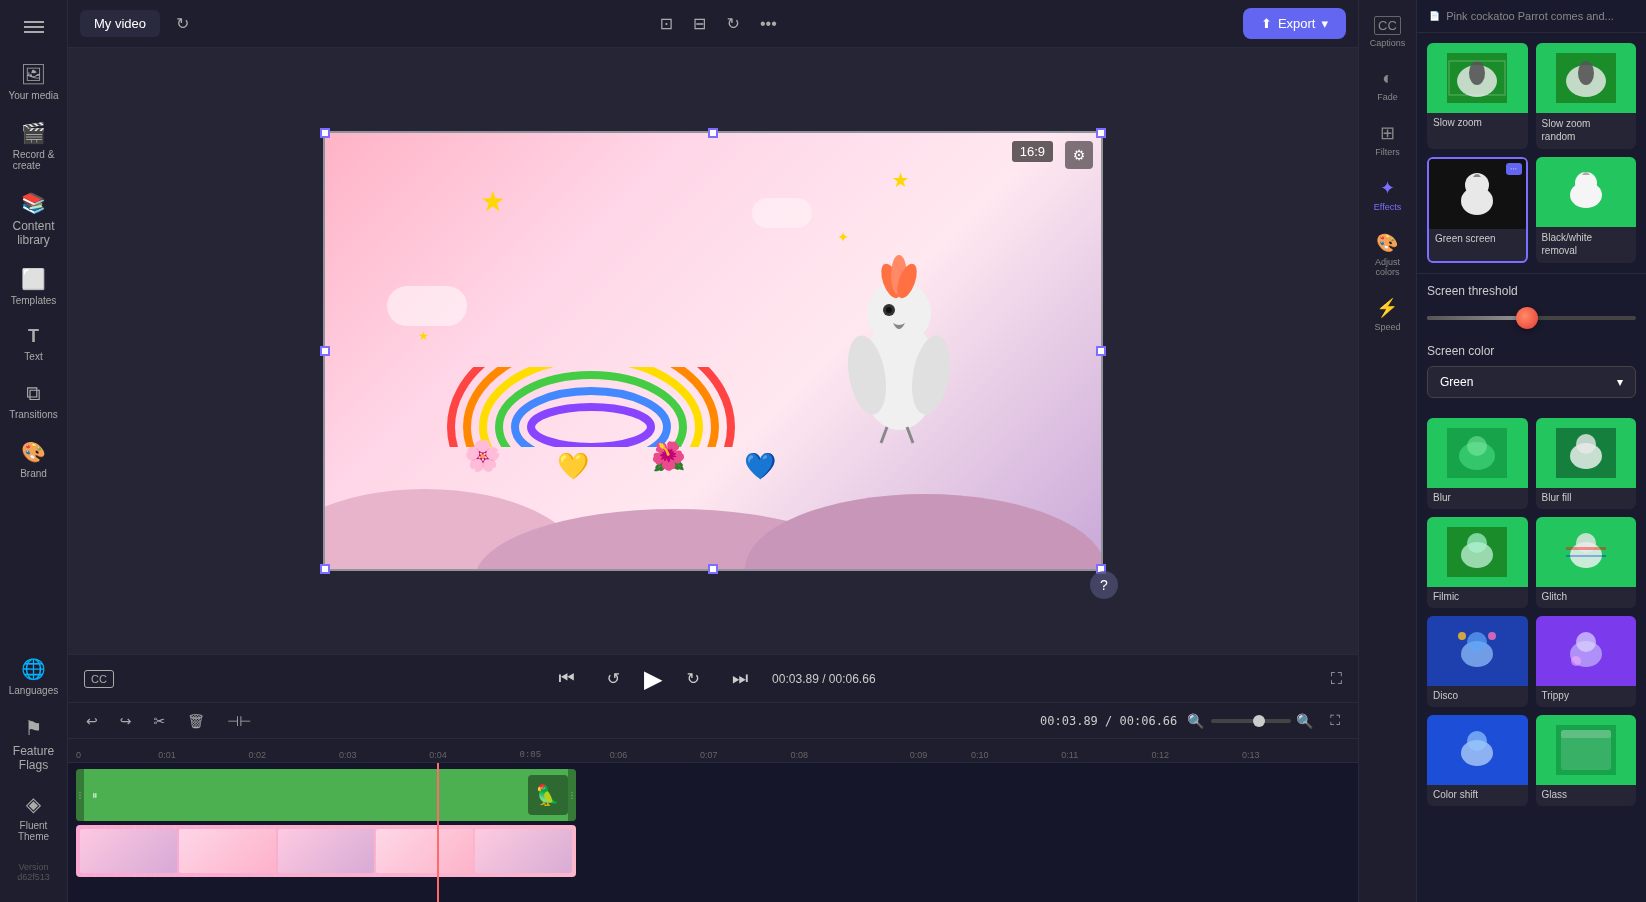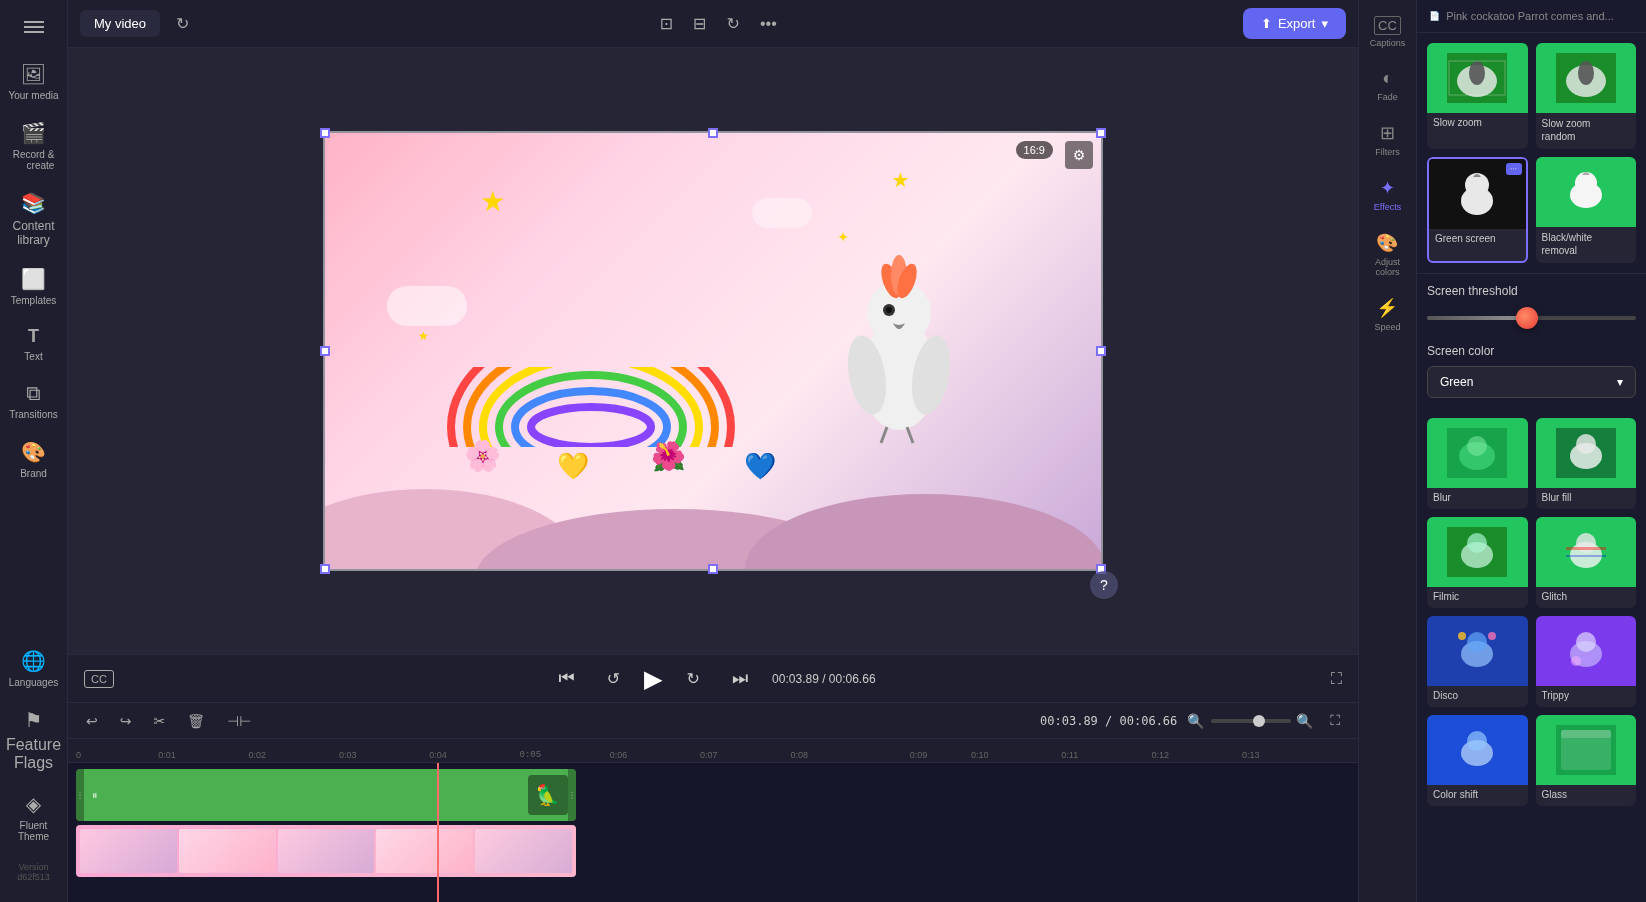--- a/index.html
+++ b/index.html
@@ -148,22 +148,22 @@
       justify-content: center;
       font-size: 14px;
       cursor: pointer;
     }
     .aspect-badge {
       position: absolute;
       top: 8px;
       right: 48px;
       background: rgba(0,0,0,0.6);
       padding: 3px 8px;
-      border-radius: 9px;
-      font-size: 11px;
+      border-radius: 3px;
+      font-size: 13px;
     }
 
     
     .video-controls {
       height: 48px;
       background: #1e1e2e;
       display: flex;
       align-items: center;
       justify-content: center;
       gap: 16px;
@@ -534,21 +534,21 @@
     <span></span>
       <span></span>
       <span></span>
   </div>
   <div class="sidebar-item">
     <span class="icon">🖼</span>
     <span>Your media</span>
   </div>
   <div class="sidebar-item">
     <span class="icon">🎬</span>
-    <span style="font-size:10px;text-align:right;">Record &amp;<br>create</span>
+    <span style="font-size:10px;text-align:left;">Record &amp;<br>create</span>
   </div>
   <div class="sidebar-item">
     <span class="icon">📚</span>
     <span style="font-size:12px;text-align:center;">Content<br>library</span>
   </div>
   <div class="sidebar-item">
     <span class="icon">⬜</span>
     <span>Templates</span>
   </div>
   <div class="sidebar-item">
@@ -563,21 +563,21 @@
     <span class="icon">🎨</span>
     <span>Brand</span>
   </div>
   <div style="flex:1;"></div>
   <div class="sidebar-item">
     <span class="icon">🌐</span>
     <span>Languages</span>
   </div>
   <div class="sidebar-item">
     <span class="icon">⚑</span>
-    <span style="font-size:16px;">Feature<br>Flags</span>
+    <span style="font-size:12px;">Feature<br>Flags</span>
   </div>
   <div class="sidebar-item">
     <span class="icon">◈</span>
     <span style="font-size:10px;text-align:center;">Fluent<br>Theme</span>
   </div>
   <div class="sidebar-item">
     <span style="font-size:9px;color:#555;text-align:center;">Version<br>d62f513</span>
   </div>
 </div>
 

